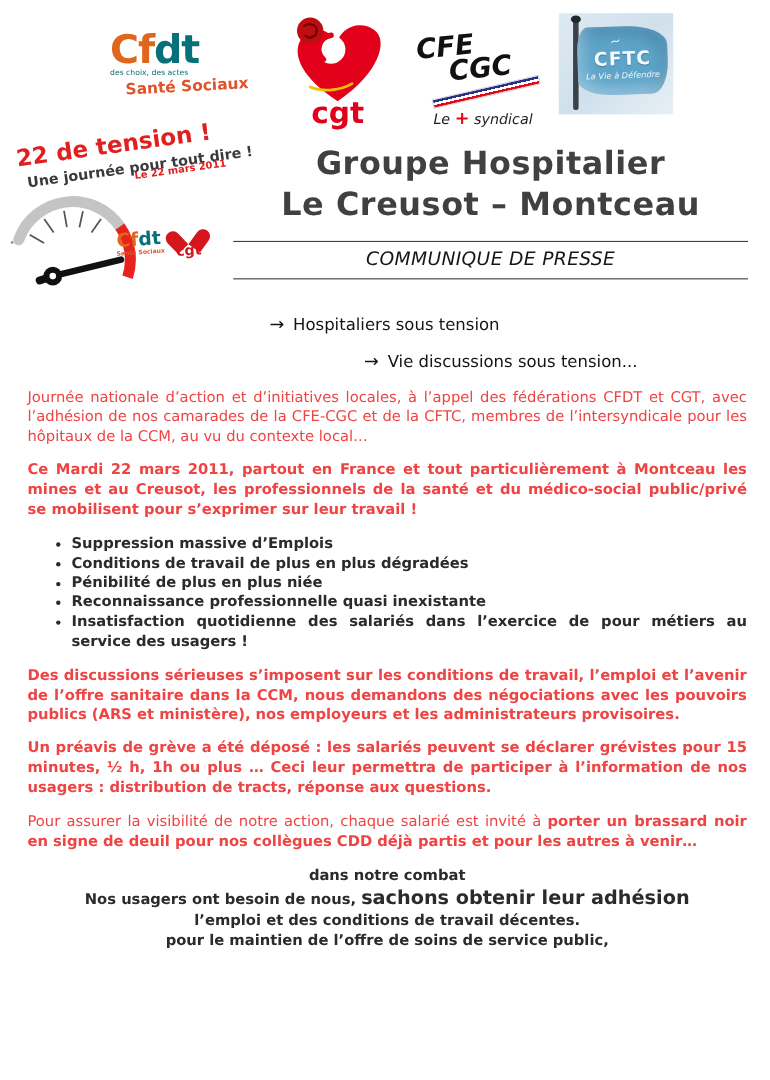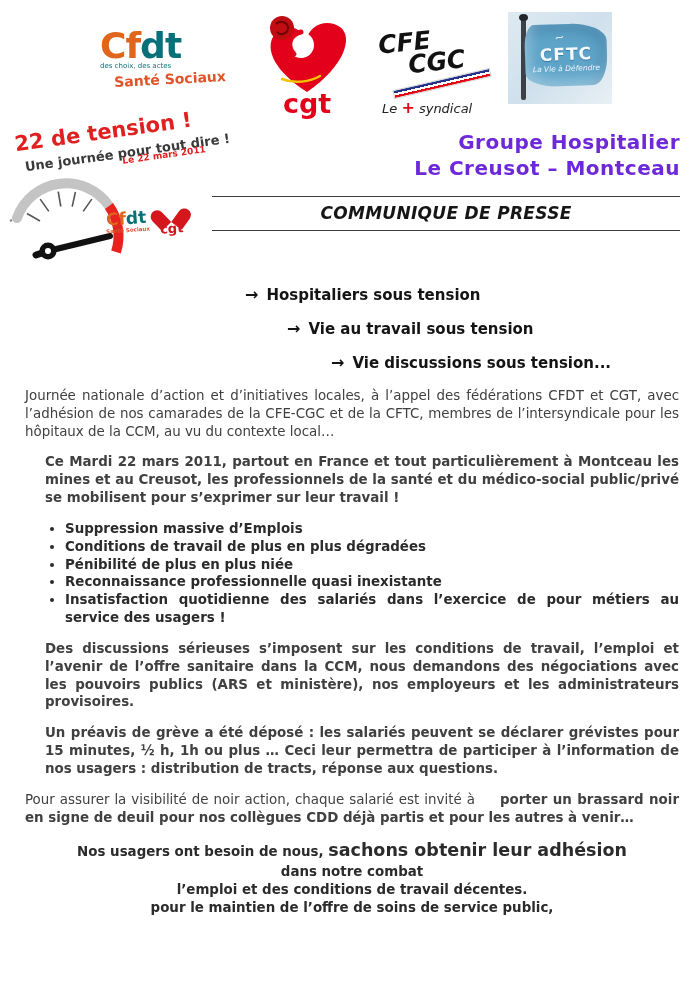--- a/index.html
+++ b/index.html
@@ -25,21 +25,21 @@
   
   .cgt-box svg { display:block; }
   .cgt-word { font-weight:bold; font-size:27px; color:#e2001a; text-align:center; line-height:1; margin-top:-6px; letter-spacing:0px; }
 
   
   .cfe-line { font-style:italic; font-weight:bold; color:#111; font-size:25px; line-height:0.85; letter-spacing:0px; }
   .cfe-line2 { margin-left:30px; }
   .cfe-stripe { width:100px; height:9px; margin:8px 0 0 14px;
     background:linear-gradient(#24318a 0 34%, #ffffff 34% 66%, #e00914 66% 100%);
     transform:rotate(-13deg); border:0.5px solid #d8d8d8; }
-  .cfe-tag { font-style:italic; font-size:13px; color:#222; margin:10px 0 0 4px; }
+  .cfe-tag { font-style:italic; font-size:13px; color:#222; margin:10px 0 0 16px; }
   .cfe-plus { color:#e00914; font-weight:bold; font-size:16px; font-style:normal; }
 
   
   .cftc-box { background:linear-gradient(135deg,#dfeaf2 0%, #cfe0ec 50%, #e8f0f5 100%); }
   .cftc-pole { position:absolute; left:13px; top:6px; width:5px; height:82px; background:#3c4147; border-radius:2px; }
   .cftc-ball { position:absolute; left:11px; top:2px; width:9px; height:7px; background:#23272b; border-radius:50%; }
   .cftc-flag { position:absolute; left:17px; top:12px; width:82px; height:62px;
     background:#5ea4c9;
     border-radius:12% 45% 18% 40% / 35% 28% 48% 22%;
     transform:rotate(-2deg);
@@ -61,34 +61,34 @@
   .mini-cgt { text-align:center; transform:rotate(-4deg); }
   .mini-heart { position:relative; width:26px; height:22px; margin:0 auto; }
   .mini-heart::before,.mini-heart::after { content:""; position:absolute; top:0; width:13px; height:20px;
     border-radius:13px 13px 0 0; background:#d5161d; }
   .mini-heart::before { left:13px; transform:rotate(40deg); transform-origin:0 100%; }
   .mini-heart::after { left:0; transform:rotate(-40deg); transform-origin:100% 100%; }
   .mini-cgt-word { font-weight:bold; font-size:13px; color:#d5161d; line-height:1; margin-top:-2px; }
 
   
   .masthead { position:absolute; left:212px; top:130px; width:468px; text-align:center; }
-  .page-title { font-weight:bold; font-size:20px; line-height:1.28; color:#6d28d9; letter-spacing:0.5px;text-align:right; }
+  .page-title { font-weight:bold; font-size:29px; line-height:1.28; color:#404040; letter-spacing:0.5px; }
   .rule { height:0; border-top:1.6px solid #3d3d3d; margin:0; }
   .rule-top { margin-top:15px; }
-  .press-banner { font-weight:bold; font-style:italic; font-size:17px; color:#161616; padding:6px 0 7px 0; letter-spacing:0.3px; }
+  .press-banner { font-weight:normal; font-style:italic; font-size:17px; color:#161616; padding:6px 0 7px 0; letter-spacing:0.3px; }
 
   
   .doc-body { position:absolute; left:25px; top:285px; width:654px; }
-  .hl { font-weight:bold; font-size:15px; color:#141414; margin-bottom:15px; }
+  .hl { font-weight:normal; font-size:15px; color:#141414; margin-bottom:15px; }
   .hl .arr { font-size:16px; margin-right:8px; }
   .hl-1 { margin-left:220px; }
   .hl-2 { margin-left:262px; }
   .hl-3 { margin-left:306px; }
-  .para { font-size:13.4px; line-height:1.33; text-align:justify; margin-bottom:13px; color:#404040; }
-  .bold { font-weight:bold;margin-left:20px; }
+  .para { font-size:13.4px; line-height:1.33; text-align:justify; margin-bottom:13px; color:#ef4444; }
+  .bold { font-weight:bold; }
   .bullets { margin:12px 0 13px 24px; padding-left:16px; }
   .bullets li { font-weight:bold; font-size:13.4px; line-height:1.33; text-align:justify; color:#2b2b2b; }
   .indent { text-indent:22px; }
   .closing { text-align:center; font-weight:bold; font-size:13.4px; line-height:1.34; color:#2b2b2b; margin-top:2px; }
   .closing .big { font-size:17.5px; }
 </style>
 </head>
 <body>
 
 <div class="page">
@@ -172,44 +172,43 @@
       <div>Le Creusot – Montceau</div>
     </div>
     <div class="rule rule-top"></div>
     <div class="press-banner">COMMUNIQUE DE PRESSE</div>
     <div class="rule"></div>
   </div>
 
   <div class="doc-body">
 
     <div class="hl hl-1"><span class="arr">→</span><span>Hospitaliers sous tension</span></div>
-    <div class="hl hl-2"><span class="arr">→</span><span>Vie au travail sous tension</span></div>
     <div class="hl hl-3"><span class="arr">→</span><span>Vie discussions sous tension...</span></div>
 
     <p class="para">Journée nationale d’action et d’initiatives locales, à l’appel des fédérations CFDT et CGT, avec l’adhésion de nos camarades de la CFE-CGC et de la CFTC, membres de l’intersyndicale pour les hôpitaux de la CCM, au vu du contexte local…</p>
 
     <p class="para bold">Ce Mardi 22 mars 2011, partout en France et tout particulièrement à Montceau les mines et au Creusot, les professionnels de la santé et du médico-social public/privé se mobilisent pour s’exprimer sur leur travail !</p>
 
     <ul class="bullets">
       <li>Suppression massive d’Emplois</li>
       <li>Conditions de travail de plus en plus dégradées</li>
       <li>Pénibilité de plus en plus niée</li>
       <li>Reconnaissance professionnelle quasi inexistante</li>
       <li>Insatisfaction quotidienne des salariés dans l’exercice de pour métiers au service des usagers !</li>
     </ul>
 
     <div class="para bold">
       <div>Des discussions sérieuses s’imposent sur les conditions de travail, l’emploi et l’avenir de l’offre sanitaire dans la CCM, nous demandons des négociations avec les pouvoirs publics (ARS et ministère), nos employeurs et les administrateurs provisoires.</div>
     </div>
 
     <p class="para bold">Un préavis de grève a été déposé : les salariés peuvent se déclarer grévistes pour 15 minutes, ½ h, 1h ou plus … Ceci leur permettra de participer à l’information de nos usagers : distribution de tracts, réponse aux questions.</p>
 
-    <p class="para"><span>Pour assurer la visibilité de noir action, chaque salarié est invité à </span><span class="bold">porter un brassard noir en signe de deuil pour nos collègues CDD déjà partis et pour les autres à venir…</span></p>
+    <p class="para"><span>Pour assurer la visibilité de notre action, chaque salarié est invité à </span><span class="bold">porter un brassard noir en signe de deuil pour nos collègues CDD déjà partis et pour les autres à venir…</span></p>
 
     <div class="closing">
+      <div>dans notre combat</div>
       <div><span>Nos usagers ont besoin de nous, </span><span class="big">sachons obtenir leur adhésion</span></div>
-      <div>dans notre combat</div>
       <div>l’emploi et des conditions de travail décentes.</div>
       <div>pour le maintien de l’offre de soins de service public,</div>
     </div>
 
   </div>
 </div>
 
 </body></html>

